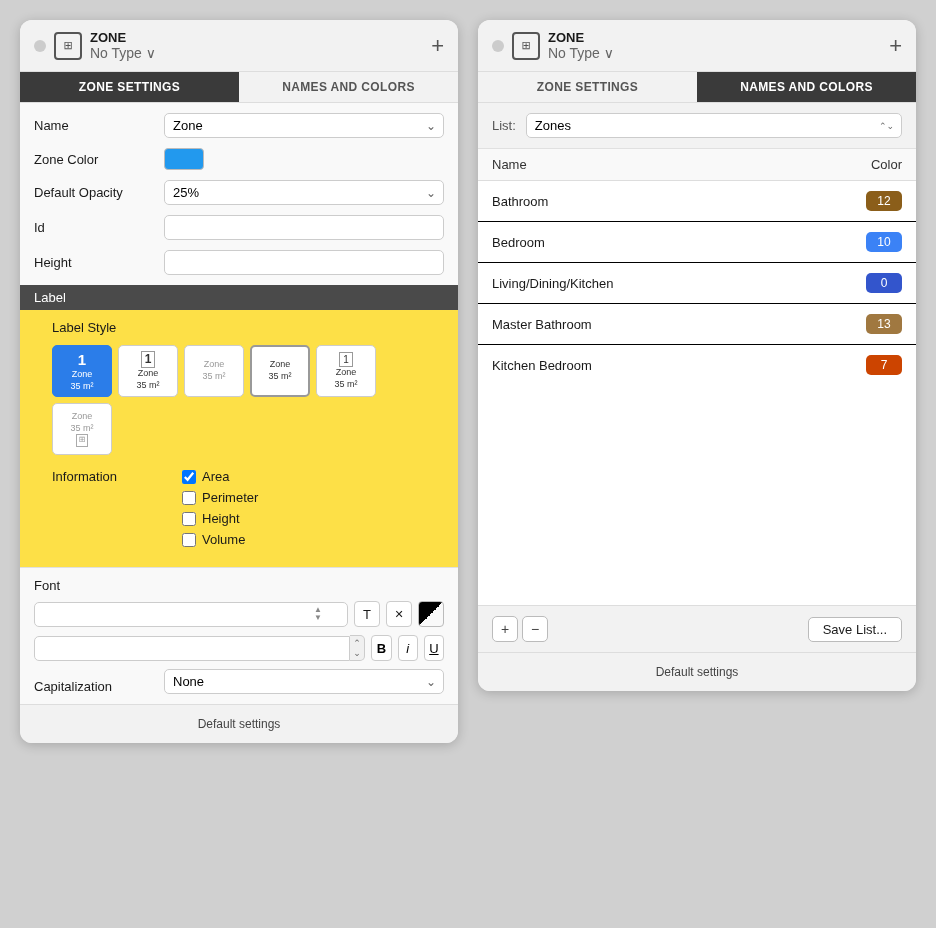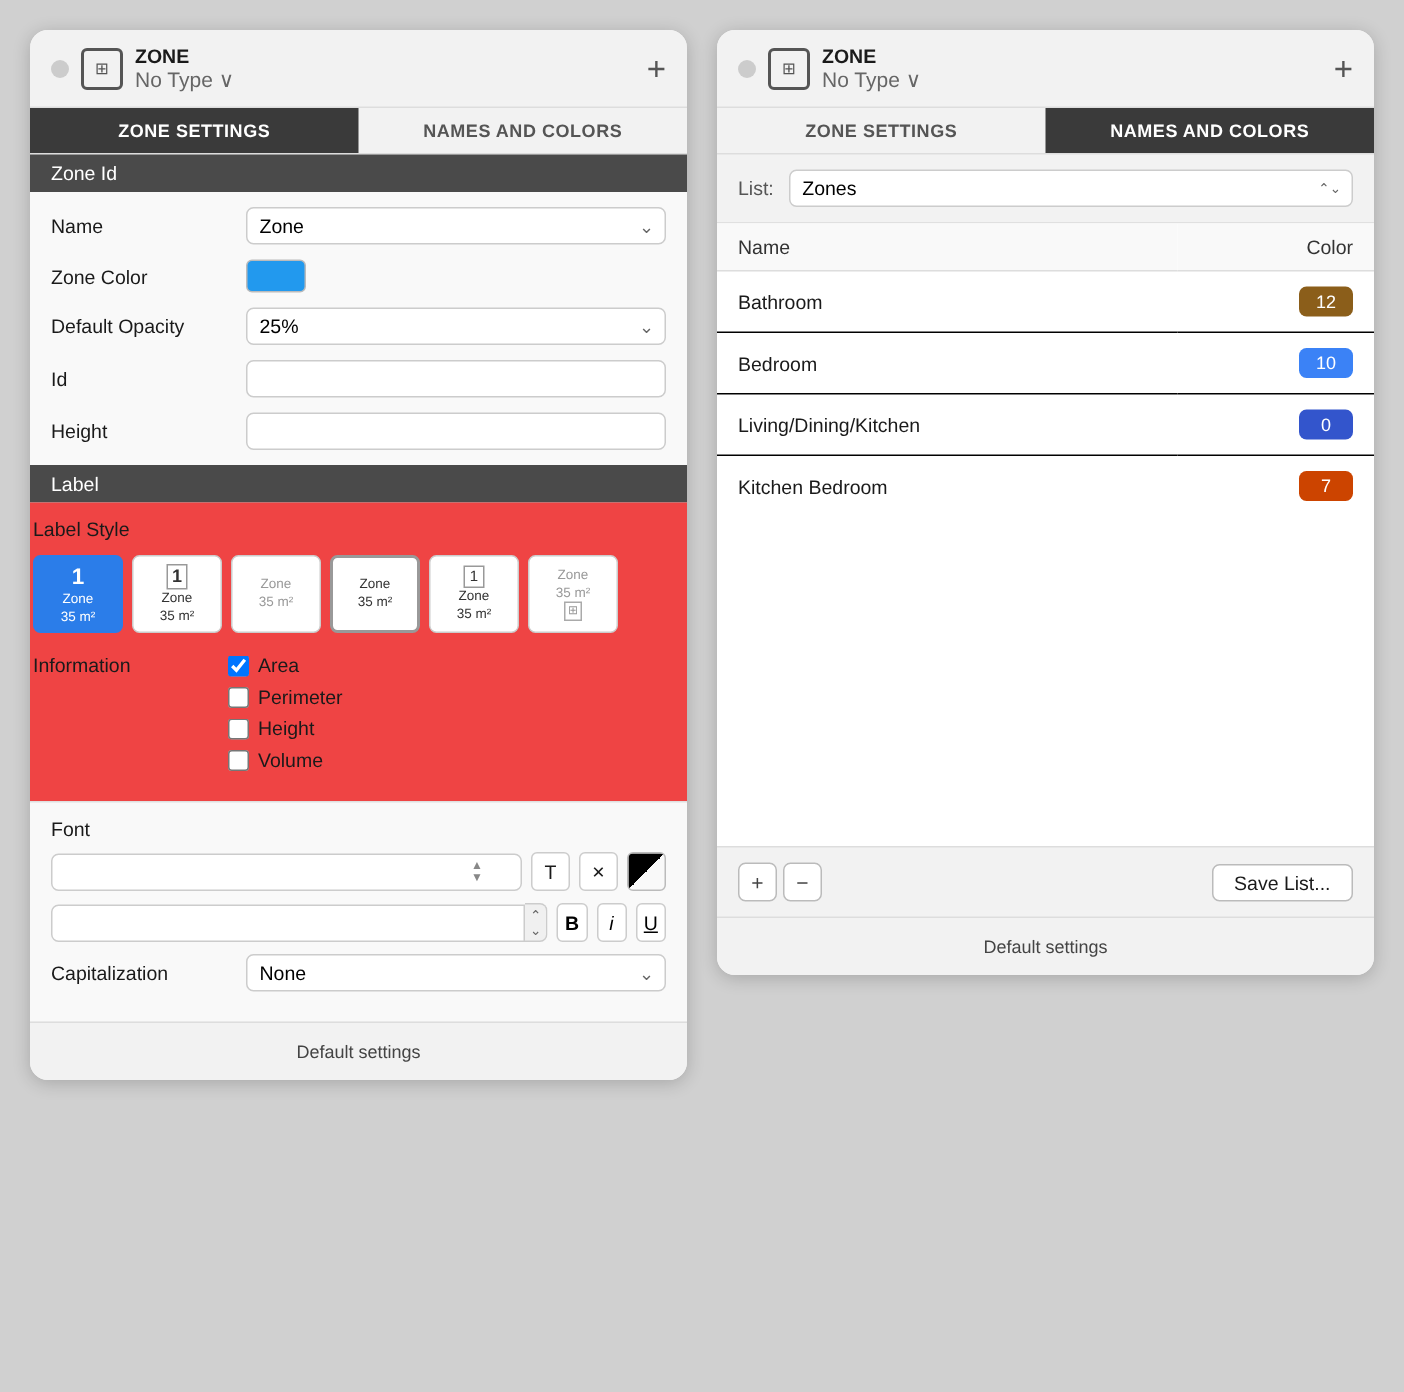--- a/index.html
+++ b/index.html
@@ -165,22 +165,22 @@
     .color-swatch {
       width: 40px;
       height: 22px;
       border-radius: 4px;
       cursor: pointer;
       border: 1px solid #bbb;
     }
 
     
     .label-section {
-      padding: 10px 2px;
-      background: #ef4444;
+      padding: 10px 32px;
+      background: #fde047;
     }
 
     .label-style-options {
       display: flex;
       gap: 6px;
       flex-wrap: wrap;
     }
 
     .style-option {
       width: 60px;
@@ -338,22 +338,21 @@
       background: #fff;
       cursor: pointer;
       font-size: 13px;
       display: flex;
       align-items: center;
       justify-content: center;
     }
 
     .cap-row {
       display: flex;
-      align-items: center;
-      margin-bottom: 10px;
+      align-items: flex-end;
     }
 
     .default-settings {
       text-align: center;
       padding: 12px;
       font-size: 12px;
       color: #444;
       border-top: 1px solid #ddd;
       background: #f2f2f2;
       cursor: pointer;
@@ -502,21 +501,20 @@
       </div>
     </div>
     <button class="plus-btn">+</button>
   </div>
 
   <div class="tab-bar">
     <div class="tab active">ZONE SETTINGS</div>
     <div class="tab">NAMES AND COLORS</div>
   </div>
 
-  <div class="section-header">Zone Id</div>
 
   <div class="form-section">
 
     <div class="form-row">
       <span class="form-label">Name</span>
       <div class="form-control select-wrapper">
         <select>
           <option>Zone</option>
         </select>
       </div>
@@ -708,20 +706,26 @@
         <span class="color-badge" style="background:#3b82f6;">10</span>
       </td>
     </tr>
         <tr>
       <td>Living/Dining/Kitchen</td>
       <td>
         <span class="color-badge" style="background:#3355CC;">0</span>
       </td>
     </tr>
         <tr>
+      <td>Master Bathroom</td>
+      <td>
+        <span class="color-badge" style="background:#A07840;">13</span>
+      </td>
+    </tr>
+        <tr>
       <td>Kitchen Bedroom</td>
       <td>
         <span class="color-badge" style="background:#CC4400;">7</span>
       </td>
     </tr>
       </tbody>
   </table>
 
   <div class="spacer-area"></div>
 

